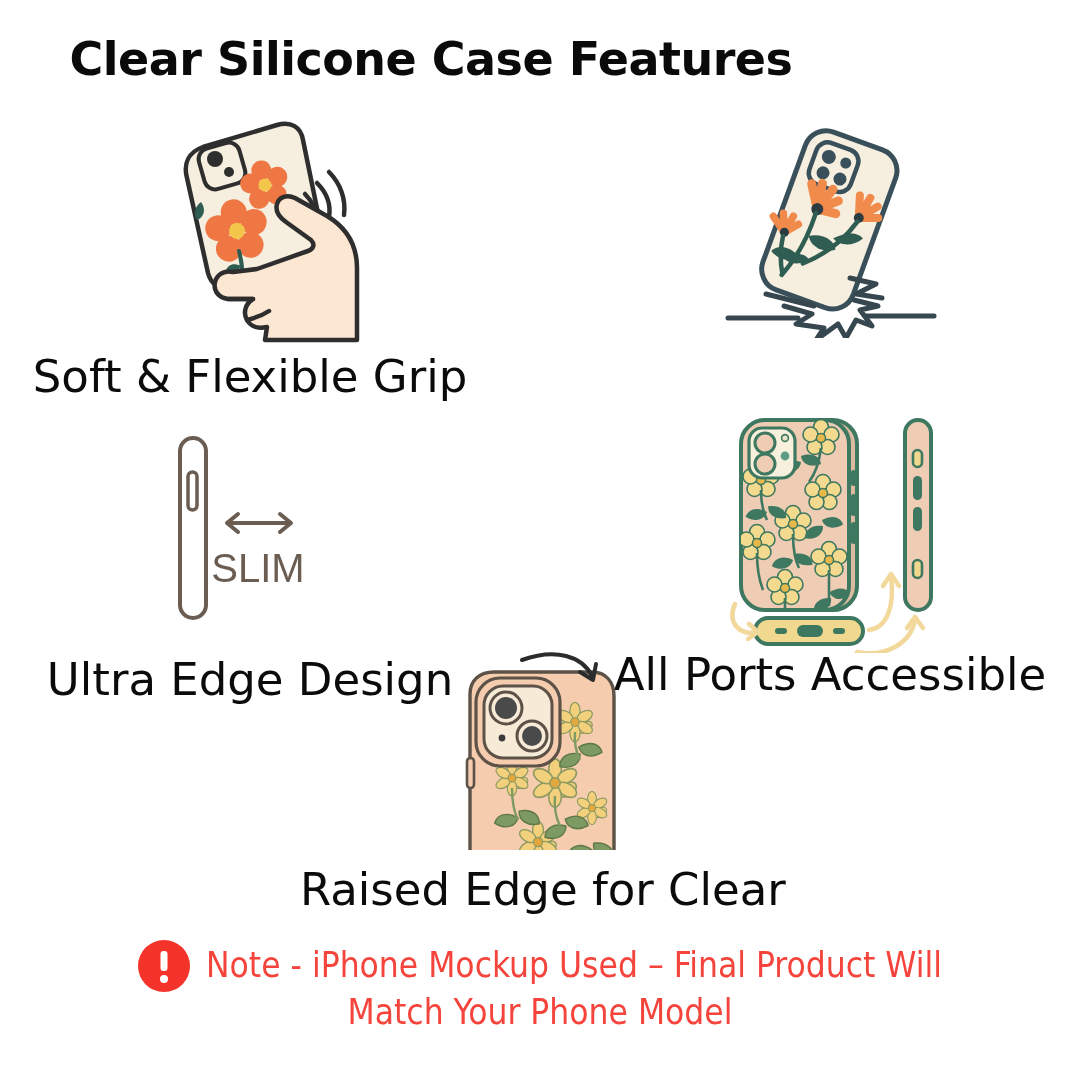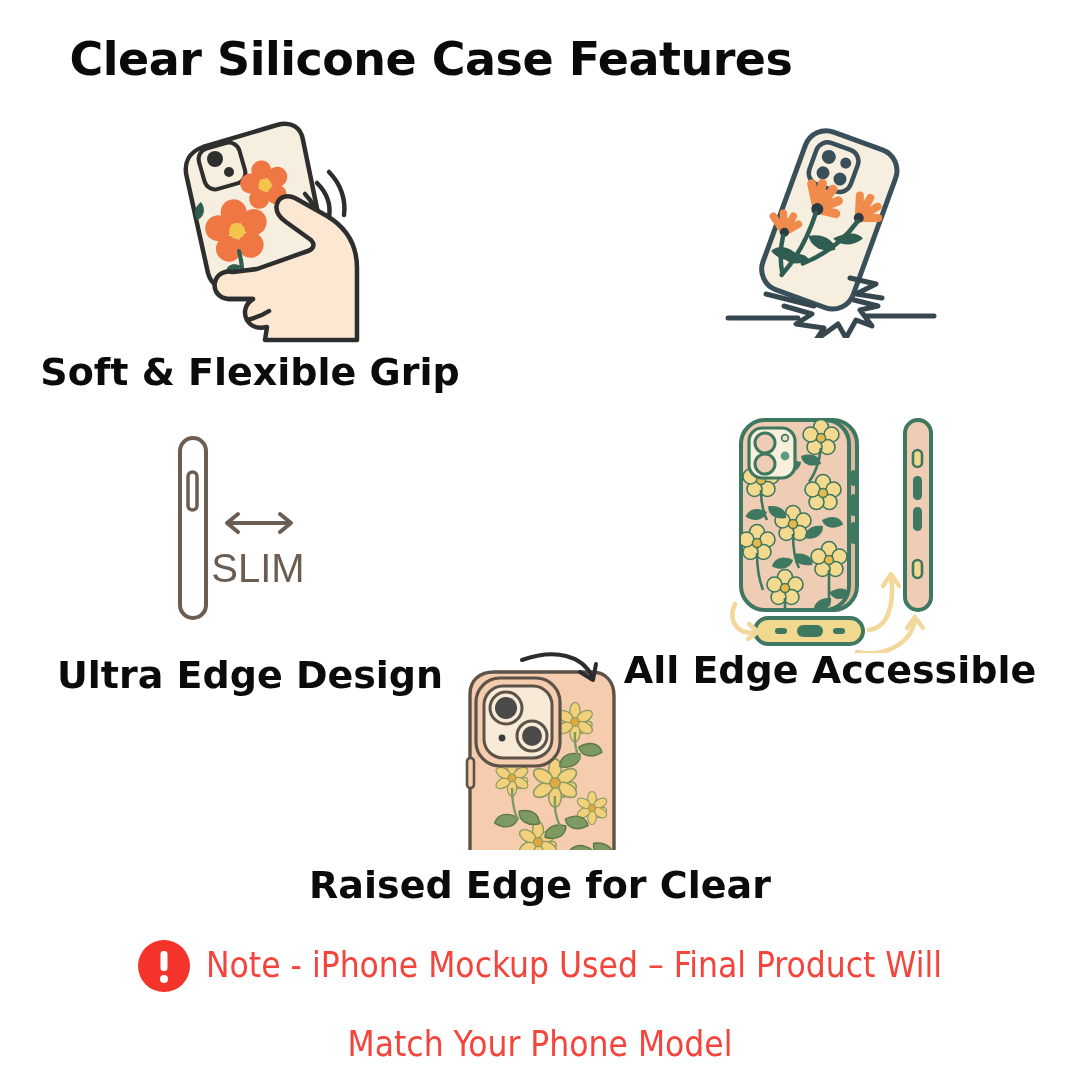--- a/index.html
+++ b/index.html
@@ -22,22 +22,22 @@
     color:#0a0a0a;
     white-space:nowrap;
   }
 
   .feature{position:absolute;}
   .feature-art{position:relative;}
   .feature-label{
     position:absolute;left:0;width:100%;
     text-align:center;
     font-family:"DejaVu Sans", sans-serif;
-    font-weight:700;
-    font-size:38px;
+    font-weight:400;
+    font-size:45px;
     color:#0b0b0b;
     white-space:nowrap;
   }
 
   
   #f-grip      {left:20px;  top:118px; width:460px;height:290px;}
   #f-shock     {left:600px; top:118px; width:460px;height:290px;}
   #f-slim      {left:20px;  top:420px; width:460px;height:290px;}
   #f-ports     {left:600px; top:408px; width:460px;height:300px;}
   #f-raised    {left:300px; top:650px; width:480px;height:270px;}
@@ -46,21 +46,21 @@
   #f-shock  .feature-label{top:225px;}
   #f-slim   .feature-label{top:233px;}
   #f-ports  .feature-label{top:240px;}
   #f-raised .feature-label{top:213px;}
 
   .art-svg{display:block;margin:0 auto;}
 
   
   .note{
     position:absolute;left:0;top:938px;width:1080px;
-    display:flex;flex-direction:column;align-items:center;gap:32px;
+    display:flex;flex-direction:column;align-items:center;
   }
   .note-line{
     display:flex;align-items:center;justify-content:center;
     width:100%;
   }
   .note-badge{
     flex:0 0 auto;
     width:52px;height:52px;border-radius:50%;
     background:#F4332B;
     position:relative;
@@ -274,21 +274,21 @@
         <rect x="128" y="220" width="12" height="6" rx="3" fill="#3E7860"></rect>
 
         <path d="M30 196 C22 214 34 228 52 224" fill="none" stroke="#F3D89B" stroke-width="4.5" stroke-linecap="round"></path>
         <path d="M44 216 L53 224 L43 231" fill="none" stroke="#F3D89B" stroke-width="4.5" stroke-linecap="round" stroke-linejoin="round"></path>
         <path d="M164 222 C182 220 190 198 186 168" fill="none" stroke="#F3D89B" stroke-width="4.5" stroke-linecap="round"></path>
         <path d="M178 178 L186 166 L194 178" fill="none" stroke="#F3D89B" stroke-width="4.5" stroke-linecap="round" stroke-linejoin="round"></path>
         <path d="M152 244 C182 250 206 234 210 212" fill="none" stroke="#F3D89B" stroke-width="4.5" stroke-linecap="round"></path>
         <path d="M202 220 L210 209 L218 220" fill="none" stroke="#F3D89B" stroke-width="4.5" stroke-linecap="round" stroke-linejoin="round"></path>
       </svg>
     </div>
-    <div class="feature-label">All Edge Accessible</div>
+    <div class="feature-label">All Ports Accessible</div>
   </div>
 
   <div class="feature" id="f-raised">
     <div class="feature-art">
       <svg class="art-svg" width="200" height="200" viewBox="0 0 200 200">
         <defs>
           <clipPath id="raisedClip">
             <path d="M30 44 C30 30 40 22 54 22 L152 22 C166 22 174 32 174 46 L174 210 L30 210 Z"></path>
           </clipPath>
           <g id="pdaisy">

